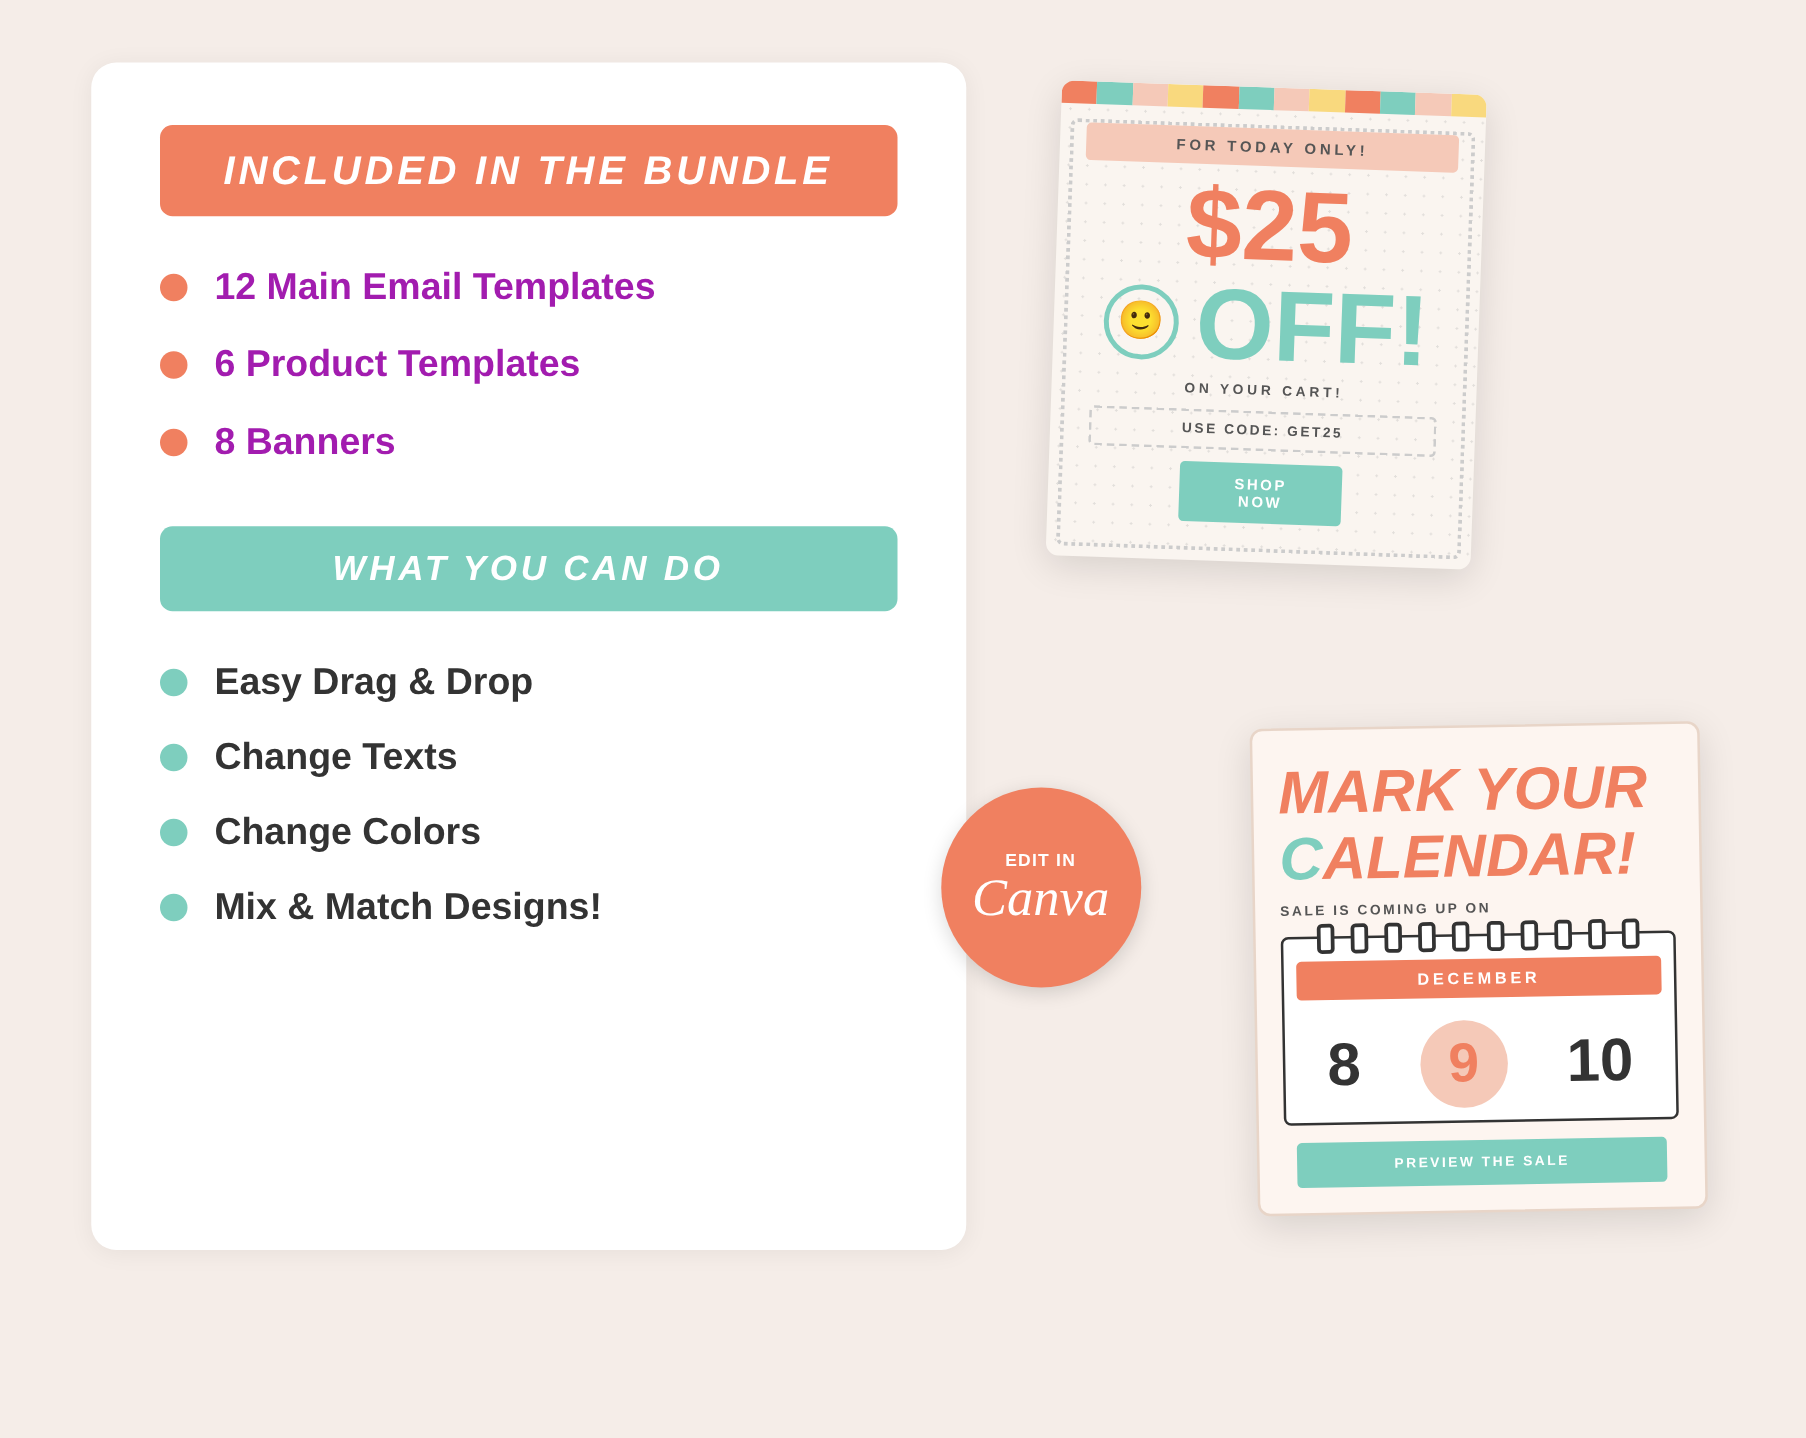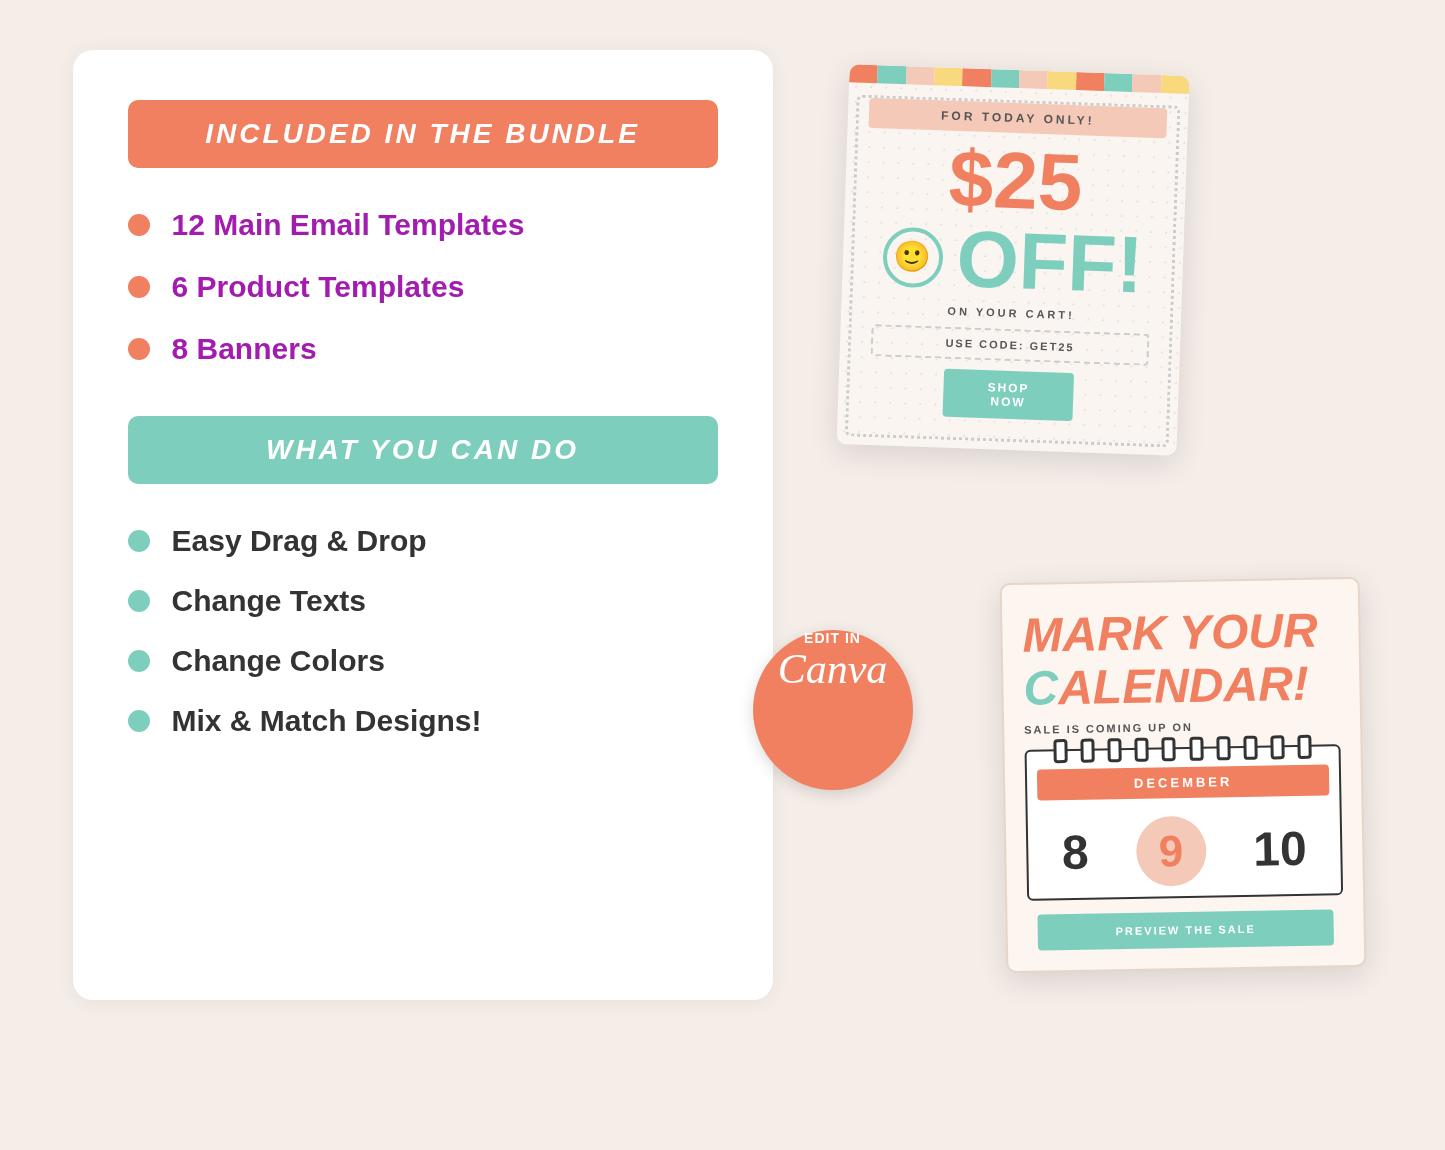--- a/index.html
+++ b/index.html
@@ -37,21 +37,21 @@
     .bundle-header {
       background-color: #f08060;
       border-radius: 10px;
       padding: 18px 30px;
       text-align: center;
       margin-bottom: 40px;
     }
 
     .bundle-header-text {
       color: #ffffff;
-      font-size: 28px;
+      font-size: 32px;
       font-weight: 900;
       letter-spacing: 3px;
       font-style: italic;
     }
 
     .bundle-list {
       list-style: none;
       margin-bottom: 50px;
     }
 
@@ -123,21 +123,21 @@
       position: absolute;
       bottom: 210px;
       left: -60px;
       width: 160px;
       height: 160px;
       border-radius: 50%;
       background-color: #f08060;
       display: flex;
       flex-direction: column;
       align-items: center;
-      justify-content: flex-start;
+      justify-content: center;
       z-index: 10;
       box-shadow: 0 4px 15px rgba(0,0,0,0.15);
     }
 
     .canva-edit-text {
       color: #fff;
       font-size: 14px;
       font-weight: 600;
       letter-spacing: 1px;
       text-transform: uppercase;

